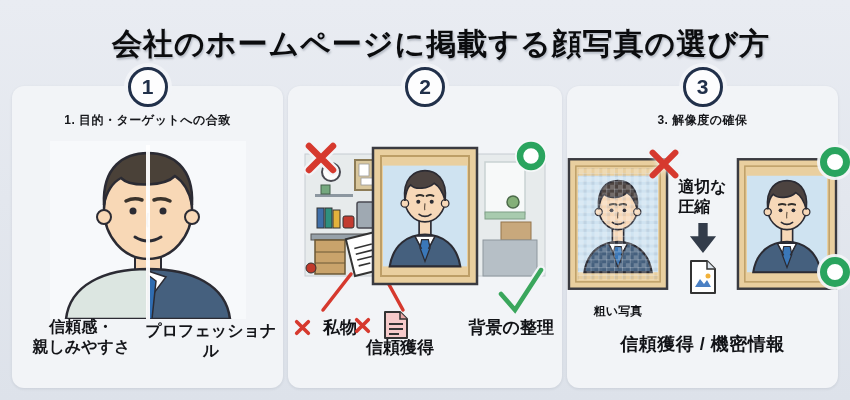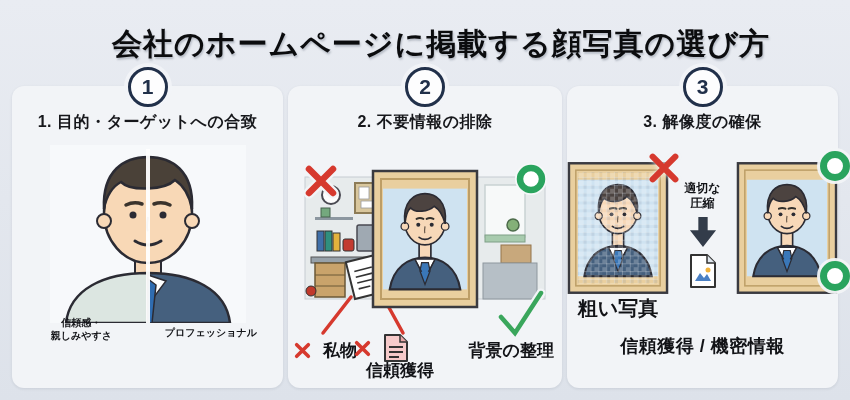--- a/index.html
+++ b/index.html
@@ -27,48 +27,48 @@
   .badge{
     position:absolute; top:-19px; left:50%; transform:translateX(-50%);
     width:34px; height:34px; border-radius:50%;
     background:#fdfdfe; border:3px solid #21304a;
     display:flex; align-items:center; justify-content:center;
     font-size:21px; font-weight:bold; color:#21304a;
     box-shadow:0 0 0 4px rgba(242,244,247,.9);
   }
   .heading{
     margin:2px 0 0; text-align:center;
-    font-size:16px; font-weight:bold; color:#16171b; letter-spacing:.5px;
+    font-size:12px; font-weight:bold; color:#16171b; letter-spacing:.5px;
   }
   .pre{white-space:pre-line}
   
   .p1-svg{display:block; margin:12px auto 0}
   .p1-labels{
     display:flex; justify-content:space-between; align-items:center;
     padding:0 6px; margin-top:-6px;
   }
   .p1-labels .lbl{
-    font-size:10px; font-weight:bold; text-align:center; line-height:1.25;
+    font-size:16px; font-weight:bold; text-align:center; line-height:1.25;
     width:132px; color:#141519;
   }
   .p1-labels .lbl.right{margin-top:8px; width:138px}
   
   .p2-svg{display:block; margin:2px auto 0}
   .p2-labels{position:relative; margin-top:-8px; height:50px; font-weight:bold}
   .p2-item{position:absolute; display:flex; align-items:center; gap:12px; font-size:17px}
   .it-personal{left:6px; top:8px}
   .it-confid{left:66px; top:2px}
   .lbl-confid{position:absolute; left:60px; top:28px; width:104px; text-align:center; font-size:17px}
   .lbl-bg{position:absolute; right:8px; top:8px; font-size:17px}
   
   .p3-row{display:flex; justify-content:center; align-items:flex-start; gap:8px; margin-top:28px}
   .photo-col{position:relative; display:flex; flex-direction:column; align-items:center; width:104px}
-  .photo-label{margin-top:0; font-size:20px; font-weight:bold; white-space:nowrap}
+  .photo-label{margin-top:12px; font-size:12px; font-weight:bold; white-space:nowrap}
   .mid{width:64px; display:flex; flex-direction:column; align-items:center; gap:5px; padding-top:20px}
-  .mid-text{font-size:12px; font-weight:bold; text-align:center; line-height:1.25}
+  .mid-text{font-size:16px; font-weight:bold; text-align:left; line-height:1.25}
   .mark-abs{position:absolute; filter:drop-shadow(0 0 2px #f2f4f7)}
   .ring{
     position:absolute; width:16px; height:16px; border-radius:50%;
     background:#fff; border:7px solid #2aa45e;
     box-shadow:0 0 0 3px rgba(242,244,247,.95);
   }
   .p3-footer{margin-top:12px; text-align:center; font-size:18px; font-weight:bold; letter-spacing:.5px}
 </style>
 </head>
 <body>
@@ -127,21 +127,20 @@
       <div class="lbl pre">信頼感・
 親しみやすさ</div>
       <div class="lbl right">プロフェッショナル</div>
     </div>
   </section>
 
   <section class="panel p2">
     <div class="badge">
       <span>2</span>
     </div>
-    <h2 class="heading">2. 不要情報の排除</h2>
 
     <svg class="p2-svg" width="256" height="204" viewBox="0 0 256 204">
 
       <rect x="8" y="42" width="240" height="122" fill="#e7ebec" stroke="#c6ccd2" stroke-width="1"></rect>
 
       <circle cx="34" cy="60" r="9" fill="#fdfdfd" stroke="#4a4a52" stroke-width="2"></circle>
       <path d="M34,60 L34,54 M34,60 L39,60" stroke="#4a4a52" stroke-width="1.5"></path>
       <rect x="58" y="48" width="36" height="30" fill="#d9c79d" stroke="#8d7c57" stroke-width="2"></rect>
       <rect x="62" y="52" width="10" height="12" fill="#ffffff" stroke="#999" stroke-width="0.8"></rect>
       <rect x="76" y="54" width="9" height="8" fill="#f2d06b" stroke="#b99a3c" stroke-width="0.8"></rect>

